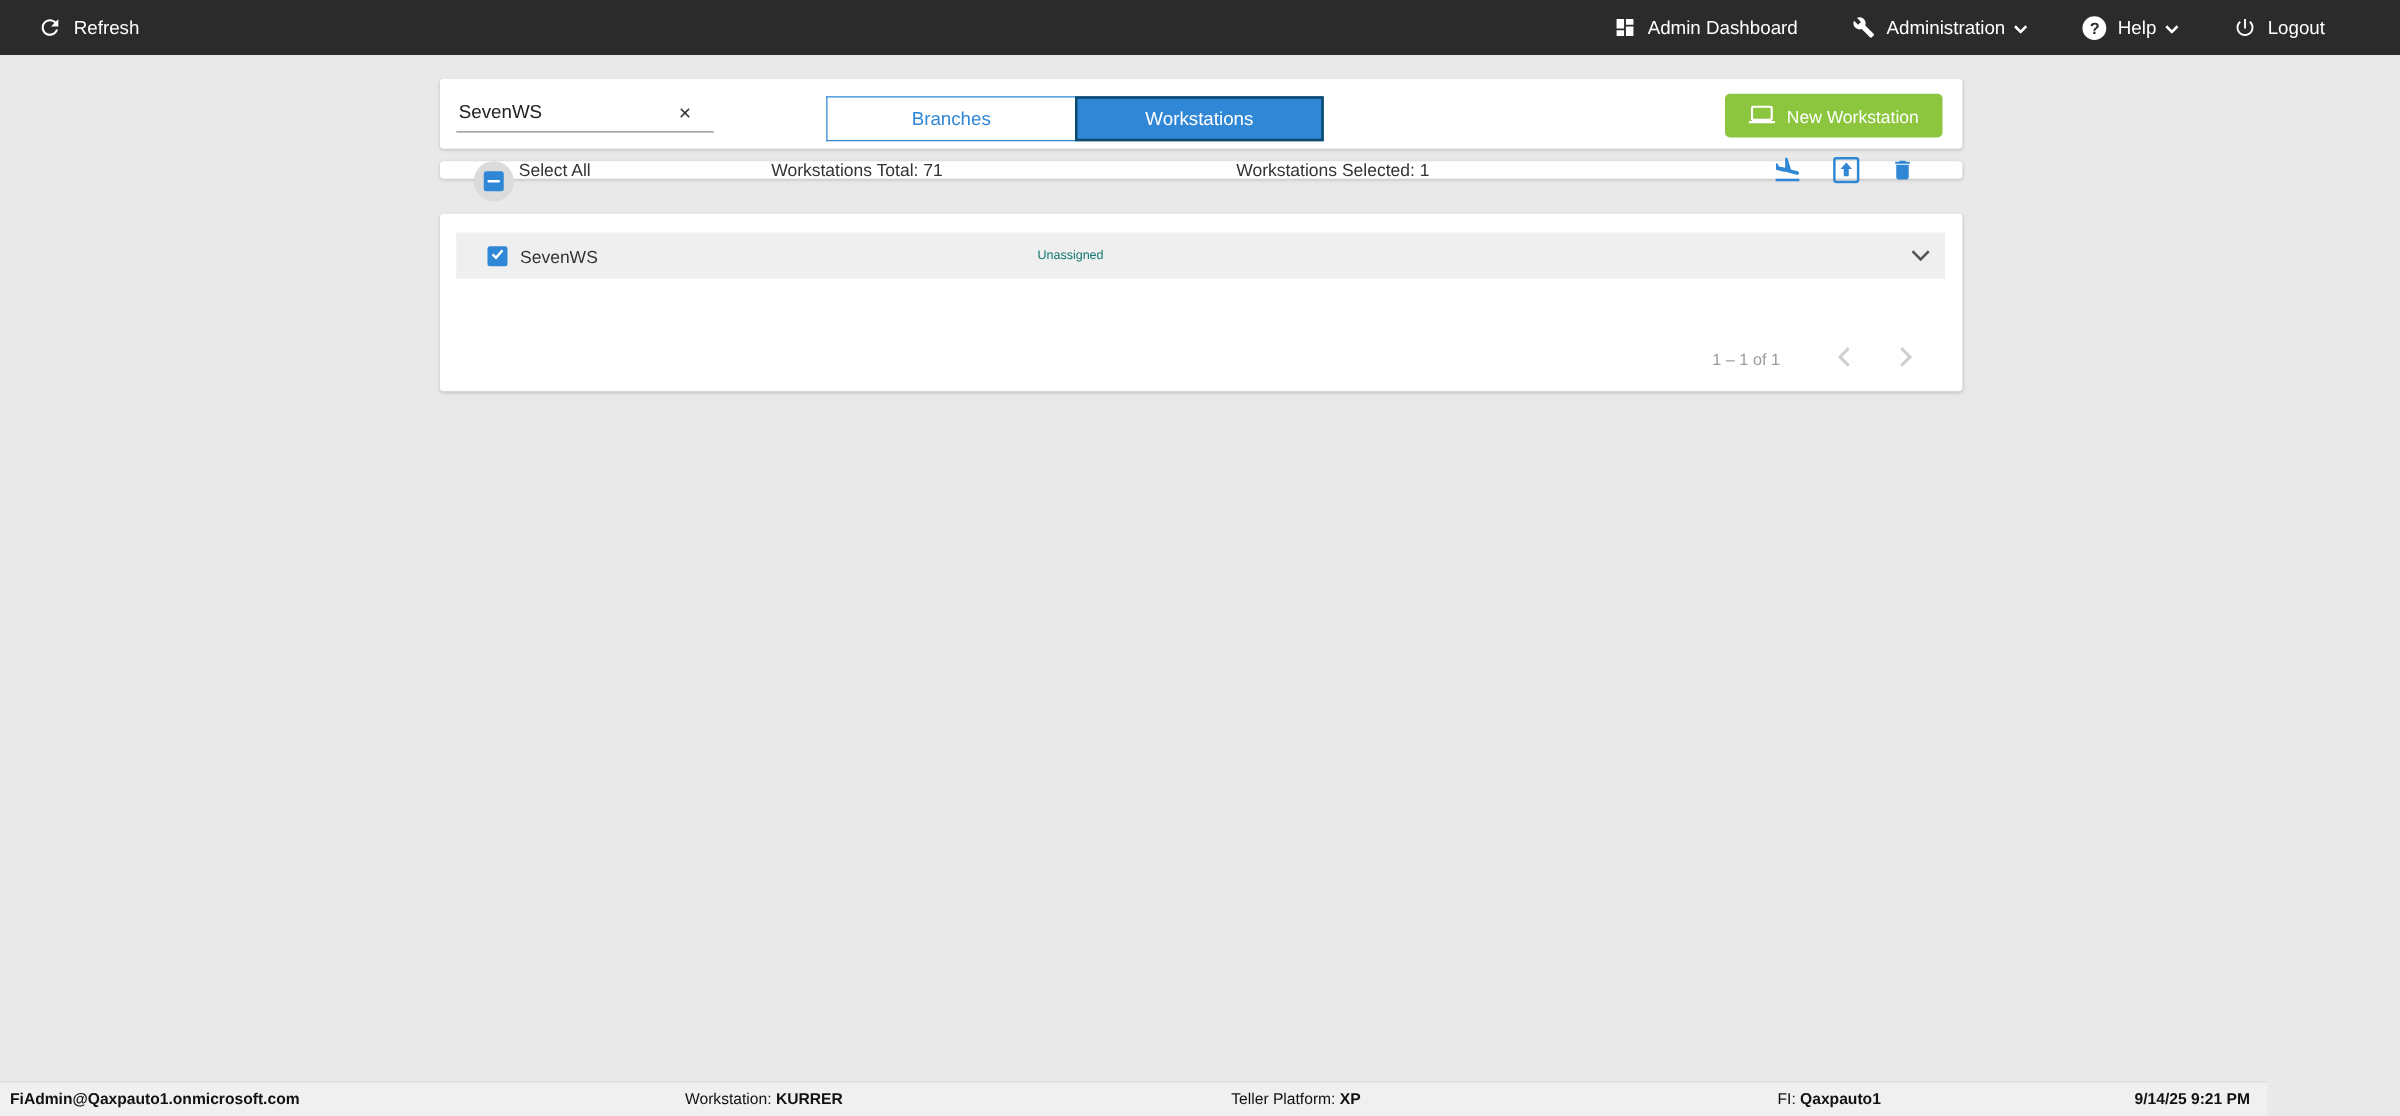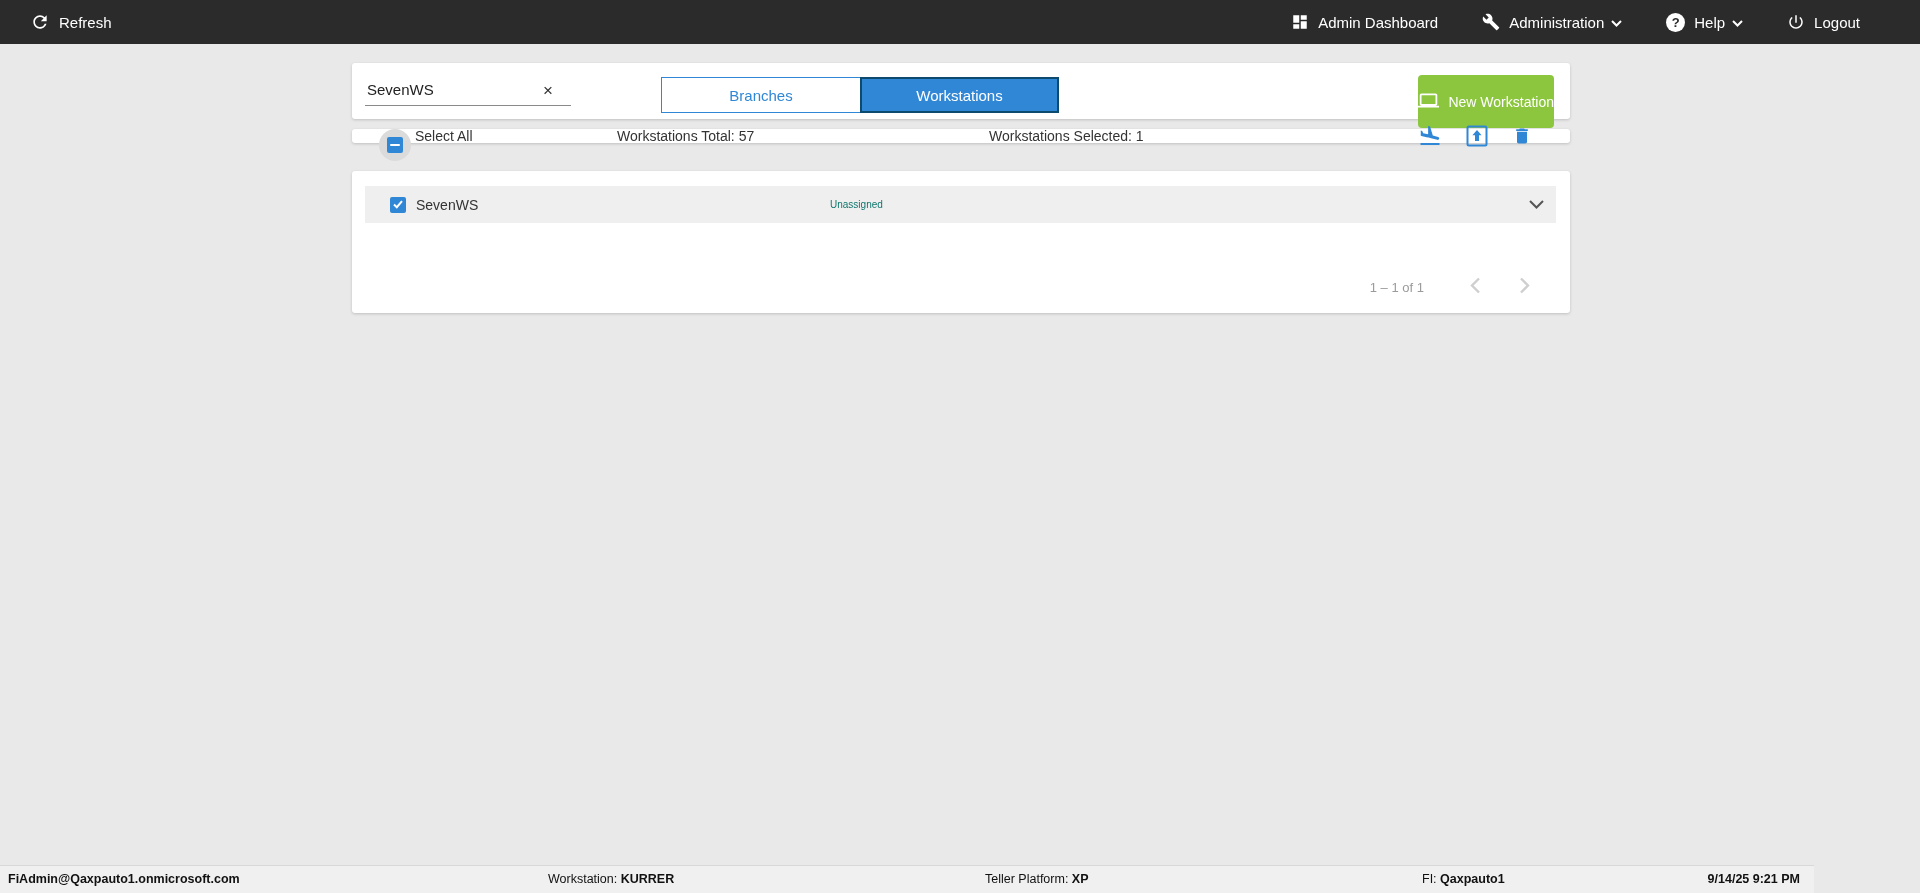--- a/index.html
+++ b/index.html
@@ -55,24 +55,24 @@
   }
   .toggle-group { position:absolute; left:309px; top:14px; display:flex; height:36px; }
   .tab-btn {
     width:199px; height:36px; font-size:15px; cursor:pointer;
     font-family:"Liberation Sans", sans-serif;
     display:flex; align-items:center; justify-content:center;
   }
   .tab-branches { background:#fff; color:#3087d6; border:1px solid #3087d6; border-right:none; }
   .tab-workstations { background:#3087d6; color:#fff; border:2px solid #0c4a6e; }
   .new-ws-btn {
-    position:absolute; right:16px; top:12px; height:53px;
+    position:absolute; right:16px; top:12px; height:35px;
     background:#8cc63f; color:#fff; border:none; border-radius:4px;
     font-size:14px; font-family:"Liberation Sans", sans-serif;
-    display:flex; align-items:center; gap:9px; padding:0 0; cursor:pointer;
+    display:flex; align-items:center; gap:9px; padding:0 19px; cursor:pointer;
   }
 
   
   .selection-card { top:85px; height:14px; overflow:visible; }
   .sel-ripple {
     position:absolute; left:27px; top:0px; width:32px; height:32px;
     border-radius:50%; background:#dbdbdb;
   }
   .checkbox {
     width:16px; height:16px; border-radius:2px; background:#3087d6;
@@ -197,21 +197,21 @@
       <span>New Workstation</span>
     </button>
   </div>
 
   <div class="card selection-card">
     <span class="sel-ripple"></span>
     <span class="checkbox sel-checkbox">
       <span class="dash"></span>
     </span>
     <span class="sel-text lbl-selectall">Select All</span>
-    <span class="sel-text lbl-total">Workstations Total: 57</span>
+    <span class="sel-text lbl-total">Workstations Total: 71</span>
     <span class="sel-text lbl-selected">Workstations Selected: 1</span>
     <div class="sel-actions">
       <button class="icon-btn">
         <span>
           <svg width="24" height="24" viewBox="0 0 24 24" fill="#3087d6">
               <path d="M2.5 19h19v2h-19v-2zm7.18-5.73l4.35 1.16 5.31 1.42c.8.21 1.62-.26 1.84-1.06.21-.8-.26-1.62-1.06-1.84l-5.31-1.42-2.76-9.02-1.93-.51v8.28L5.15 9.25l-.93-2.32-1.45-.39v5.17l1.6.43 5.31 1.43z"></path>
             </svg>
         </span>
       </button>
       <button class="icon-btn">

